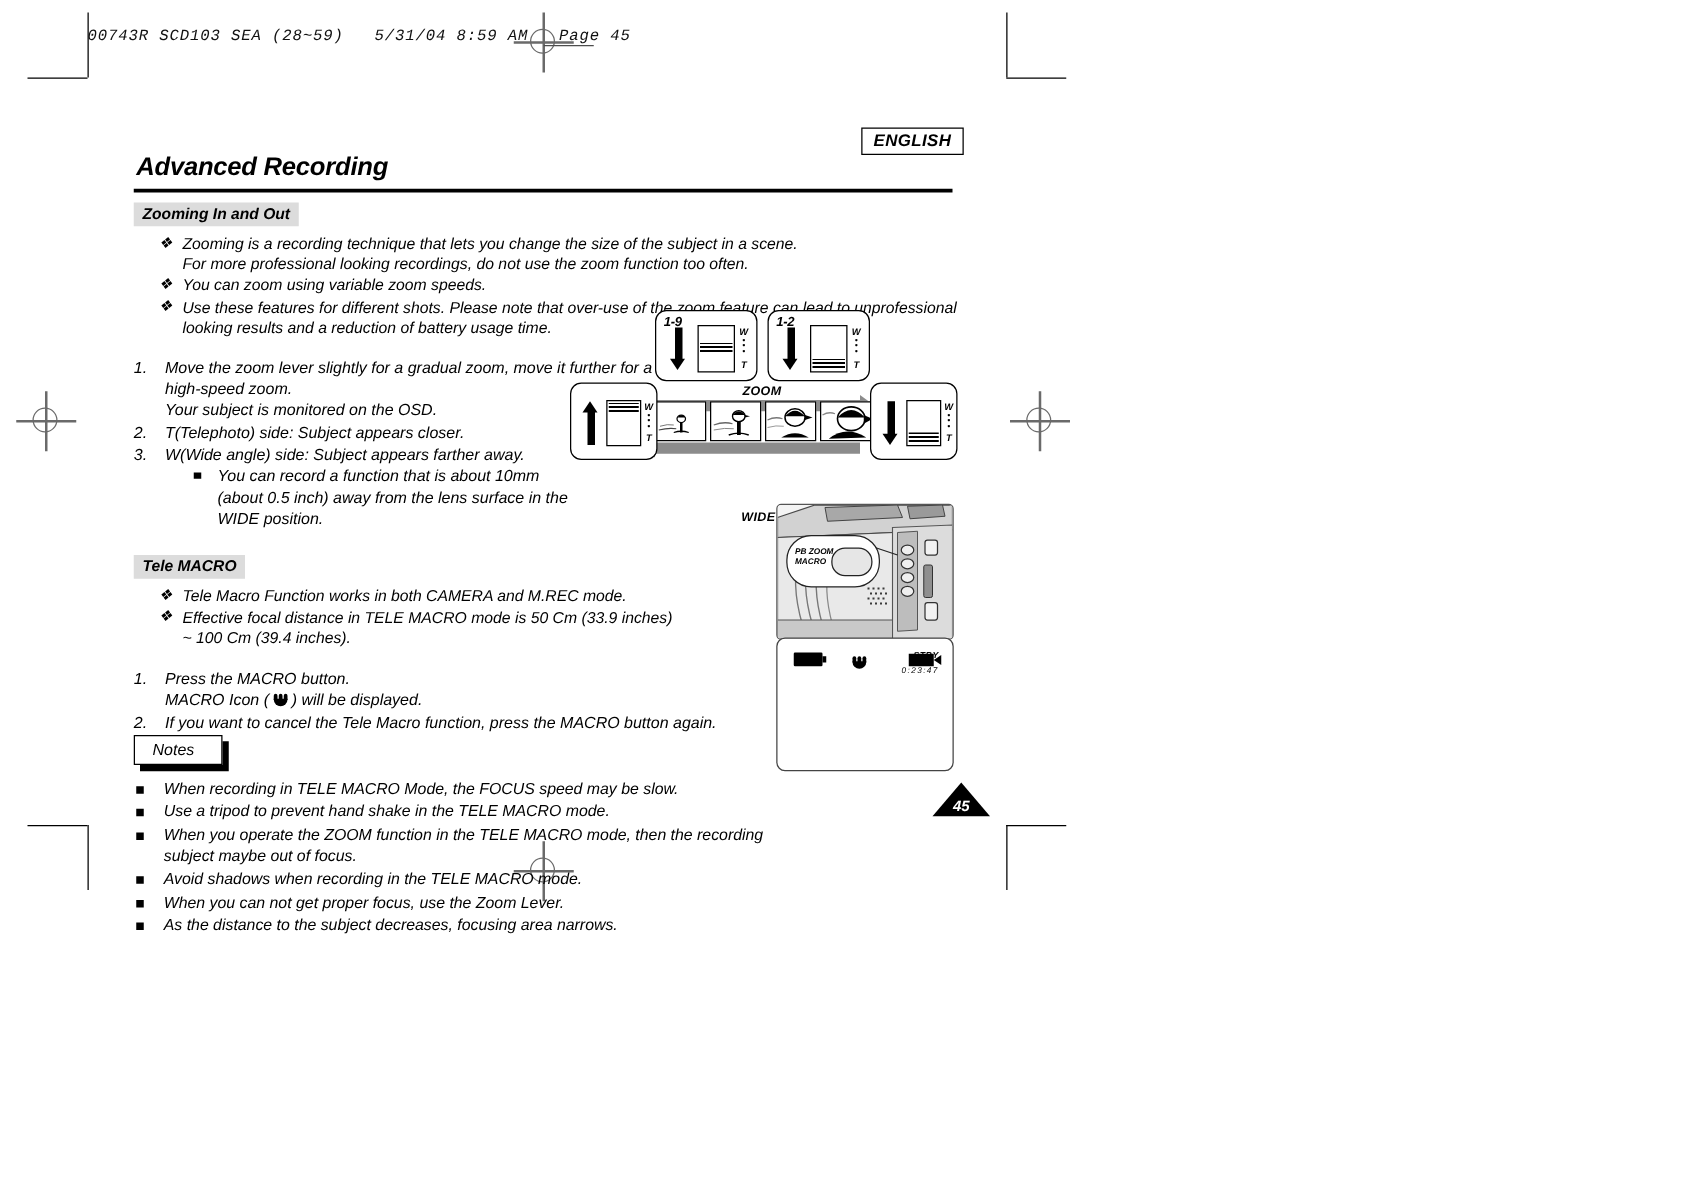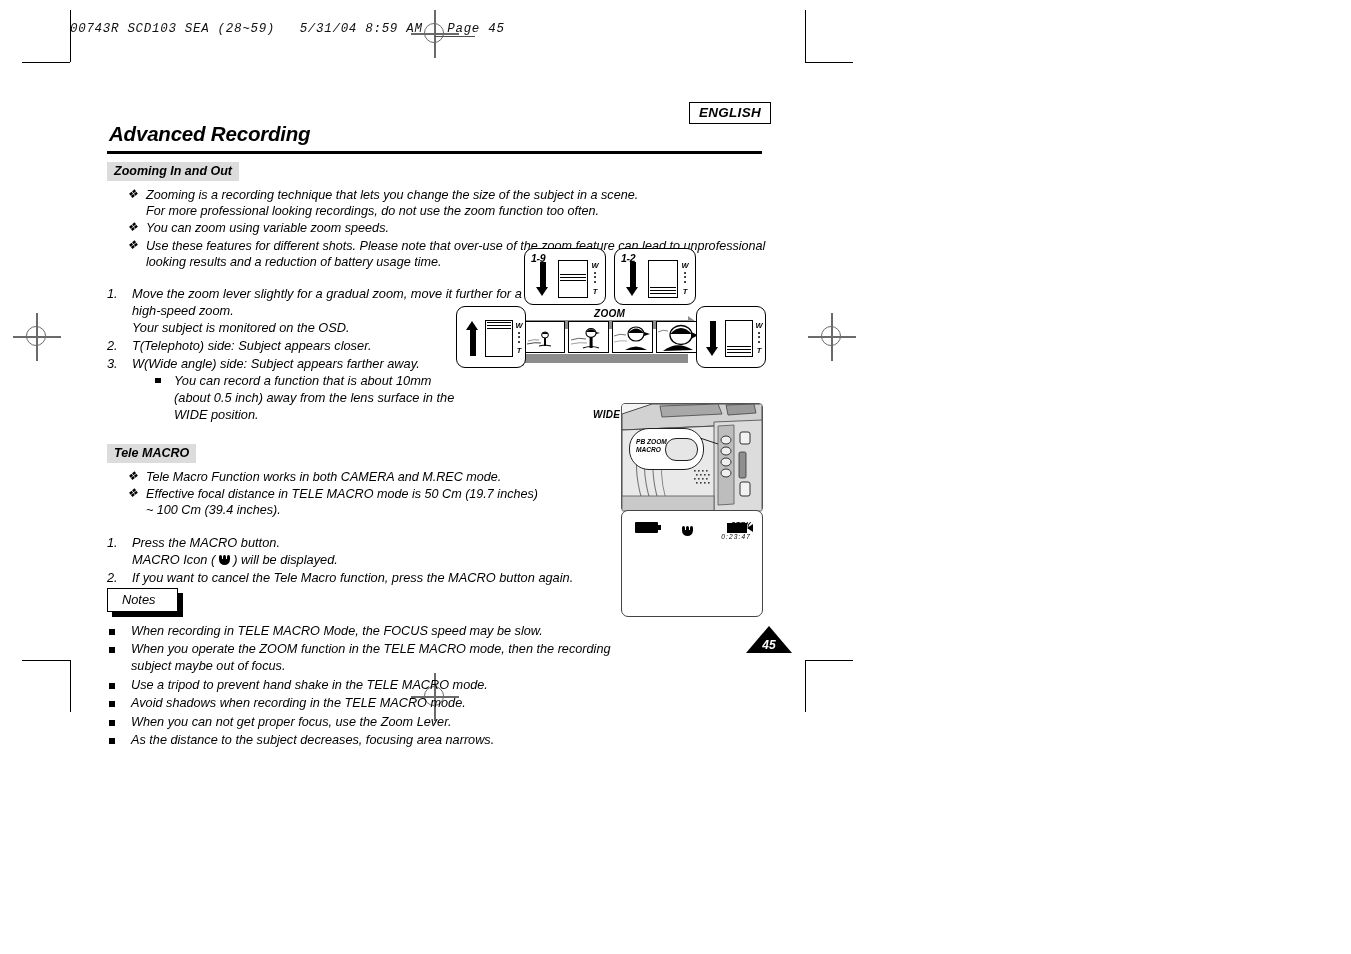--- a/index.html
+++ b/index.html
@@ -205,21 +205,21 @@
     
     <div class="sechdr" style="margin-top:20px;">Tele MACRO</div>
 
     <ul class="clubs">
       <li>
         <span class="cl">❖</span>
         <span>Tele Macro Function works in both CAMERA and M.REC mode.</span>
       </li>
       <li style="width:400px;">
         <span class="cl">❖</span>
-        <span>Effective focal distance in TELE MACRO mode is 50 Cm (19.7 inches) ~ 100 Cm (39.4 inches).</span>
+        <span>Effective focal distance in TELE MACRO mode is 50 Cm (33.9 inches) ~ 100 Cm (39.4 inches).</span>
       </li>
     </ul>
 
     <ol class="nums" style="margin-top:15px;">
       <li>
         <span class="n">1.</span>
         <span>Press the MACRO button.</span><br>
         <span><span>MACRO Icon ( </span><span class="macroglyph"><span class="p1"></span><span class="p2"></span><span class="p3"></span><span class="cup"></span></span><span> ) will be displayed.</span></span>
       </li>
       <li>
@@ -232,27 +232,27 @@
     <div class="notesbox">
       <div class="shadow"></div>
       <div class="bx">Notes</div>
     </div>
 
     <ul class="notelist">
       <li>
         <span class="sq"></span>
         <span>When recording in TELE MACRO Mode, the FOCUS speed may be slow.</span>
       </li>
+      <li>
+        <span class="sq"></span>
+        <span>Use a tripod to prevent hand shake in the  TELE MACRO mode.</span>
+      </li>
       <li style="width:510px;">
         <span class="sq"></span>
         <span>When you operate the ZOOM function in the TELE MACRO mode, then the recording subject maybe out of focus.</span>
-      </li>
-      <li>
-        <span class="sq"></span>
-        <span>Use a tripod to prevent hand shake in the  TELE MACRO mode.</span>
       </li>
       <li>
         <span class="sq"></span>
         <span>Avoid shadows when recording in the  TELE MACRO mode.</span>
       </li>
       <li>
         <span class="sq"></span>
         <span>When you can not get proper focus, use the Zoom Lever.</span>
       </li>
       <li>

